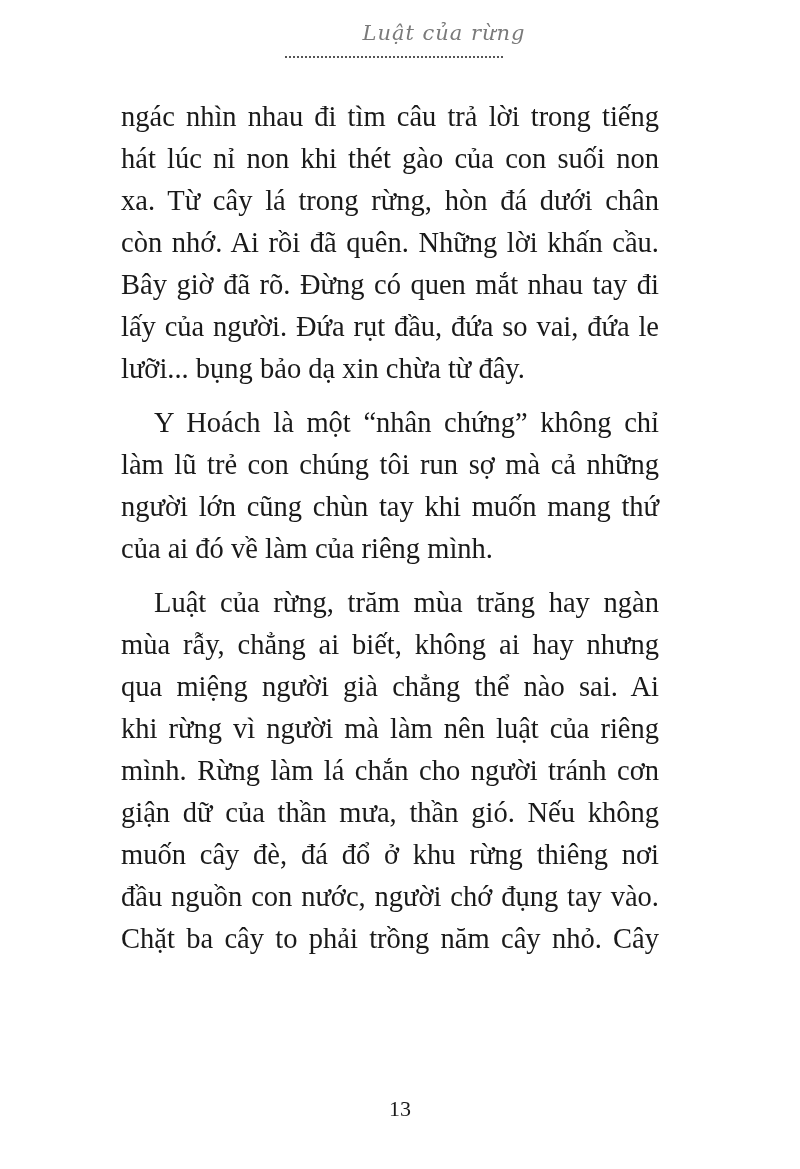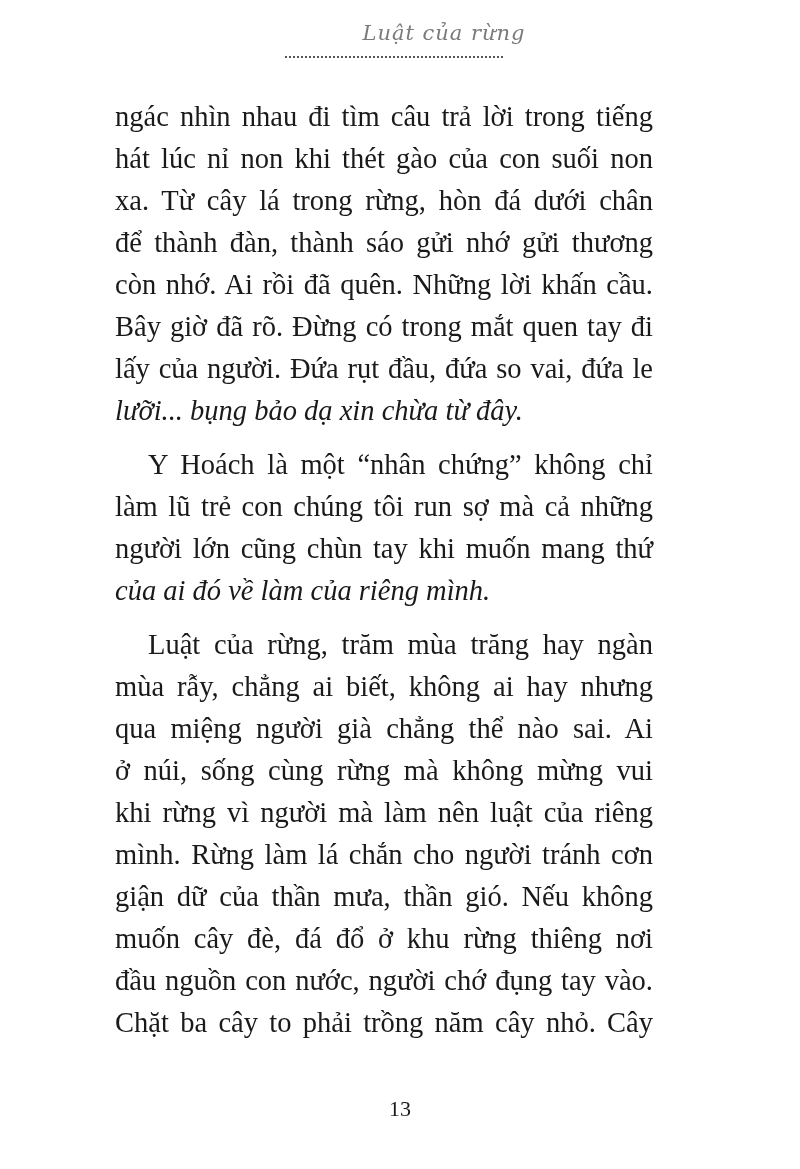--- a/index.html
+++ b/index.html
@@ -36,38 +36,37 @@
       position: absolute;
       top: 56px;
       left: 285px;
       width: 218px;
       height: 0;
       border-top: 2px dotted #555555;
     }
     .body-text {
       position: absolute;
       top: 96px;
-      left: 115px;
+      left: 121px;
       width: 538px;
     }
     .paragraph {
       margin: 0;
     }
     .line {
       display: block;
       font-size: 28.5px;
       line-height: 42px;
       height: 42px;
       white-space: nowrap;
       text-align: justify;
       text-align-last: justify;
     }
     .line.last {
       text-align-last: left;
-      font-style: italic;
     }
     .line.indent {
       padding-left: 33px;
     }
     .para-gap {
       height: 12px;
     }
     .page-number {
       position: absolute;
       top: 1094px;
@@ -86,41 +85,39 @@
   <span class="running-title">Luật của rừng</span>
 </div>
 <div class="dotted-rule"></div>
 
 <div class="body-text">
 
   <div class="paragraph">
     <span class="line">ngác nhìn nhau đi tìm câu trả lời trong tiếng</span>
     <span class="line">hát lúc nỉ non khi thét gào của con suối non</span>
     <span class="line">xa. Từ cây lá trong rừng, hòn đá dưới chân</span>
-    <span class="line">để thành đàn, thành sáo gửi nhớ gửi thương</span>
     <span class="line">còn nhớ. Ai rồi đã quên. Những lời khấn cầu.</span>
-    <span class="line">Bây giờ đã rõ. Đừng có trong mắt quen tay đi</span>
+    <span class="line">Bây giờ đã rõ. Đừng có quen mắt nhau tay đi</span>
     <span class="line">lấy của người. Đứa rụt đầu, đứa so vai, đứa le</span>
     <span class="line last">lưỡi... bụng bảo dạ xin chừa từ đây.</span>
   </div>
   <div class="para-gap"></div>
 
   <div class="paragraph">
     <span class="line indent">Y Hoách là một “nhân chứng” không chỉ</span>
     <span class="line">làm lũ trẻ con chúng tôi run sợ mà cả những</span>
     <span class="line">người lớn cũng chùn tay khi muốn mang thứ</span>
     <span class="line last">của ai đó về làm của riêng mình.</span>
   </div>
   <div class="para-gap"></div>
 
   <div class="paragraph">
     <span class="line indent">Luật của rừng, trăm mùa trăng hay ngàn</span>
     <span class="line">mùa rẫy, chẳng ai biết, không ai hay nhưng</span>
     <span class="line">qua miệng người già chẳng thể nào sai. Ai</span>
-    <span class="line">ở núi, sống cùng rừng mà không mừng vui</span>
     <span class="line">khi rừng vì người mà làm nên luật của riêng</span>
     <span class="line">mình. Rừng làm lá chắn cho người tránh cơn</span>
     <span class="line">giận dữ của thần mưa, thần gió. Nếu không</span>
     <span class="line">muốn cây đè, đá đổ ở khu rừng thiêng nơi</span>
     <span class="line">đầu nguồn con nước, người chớ đụng tay vào.</span>
     <span class="line">Chặt ba cây to phải trồng năm cây nhỏ. Cây</span>
   </div>
 </div>
 
 <div class="page-number">13</div>

